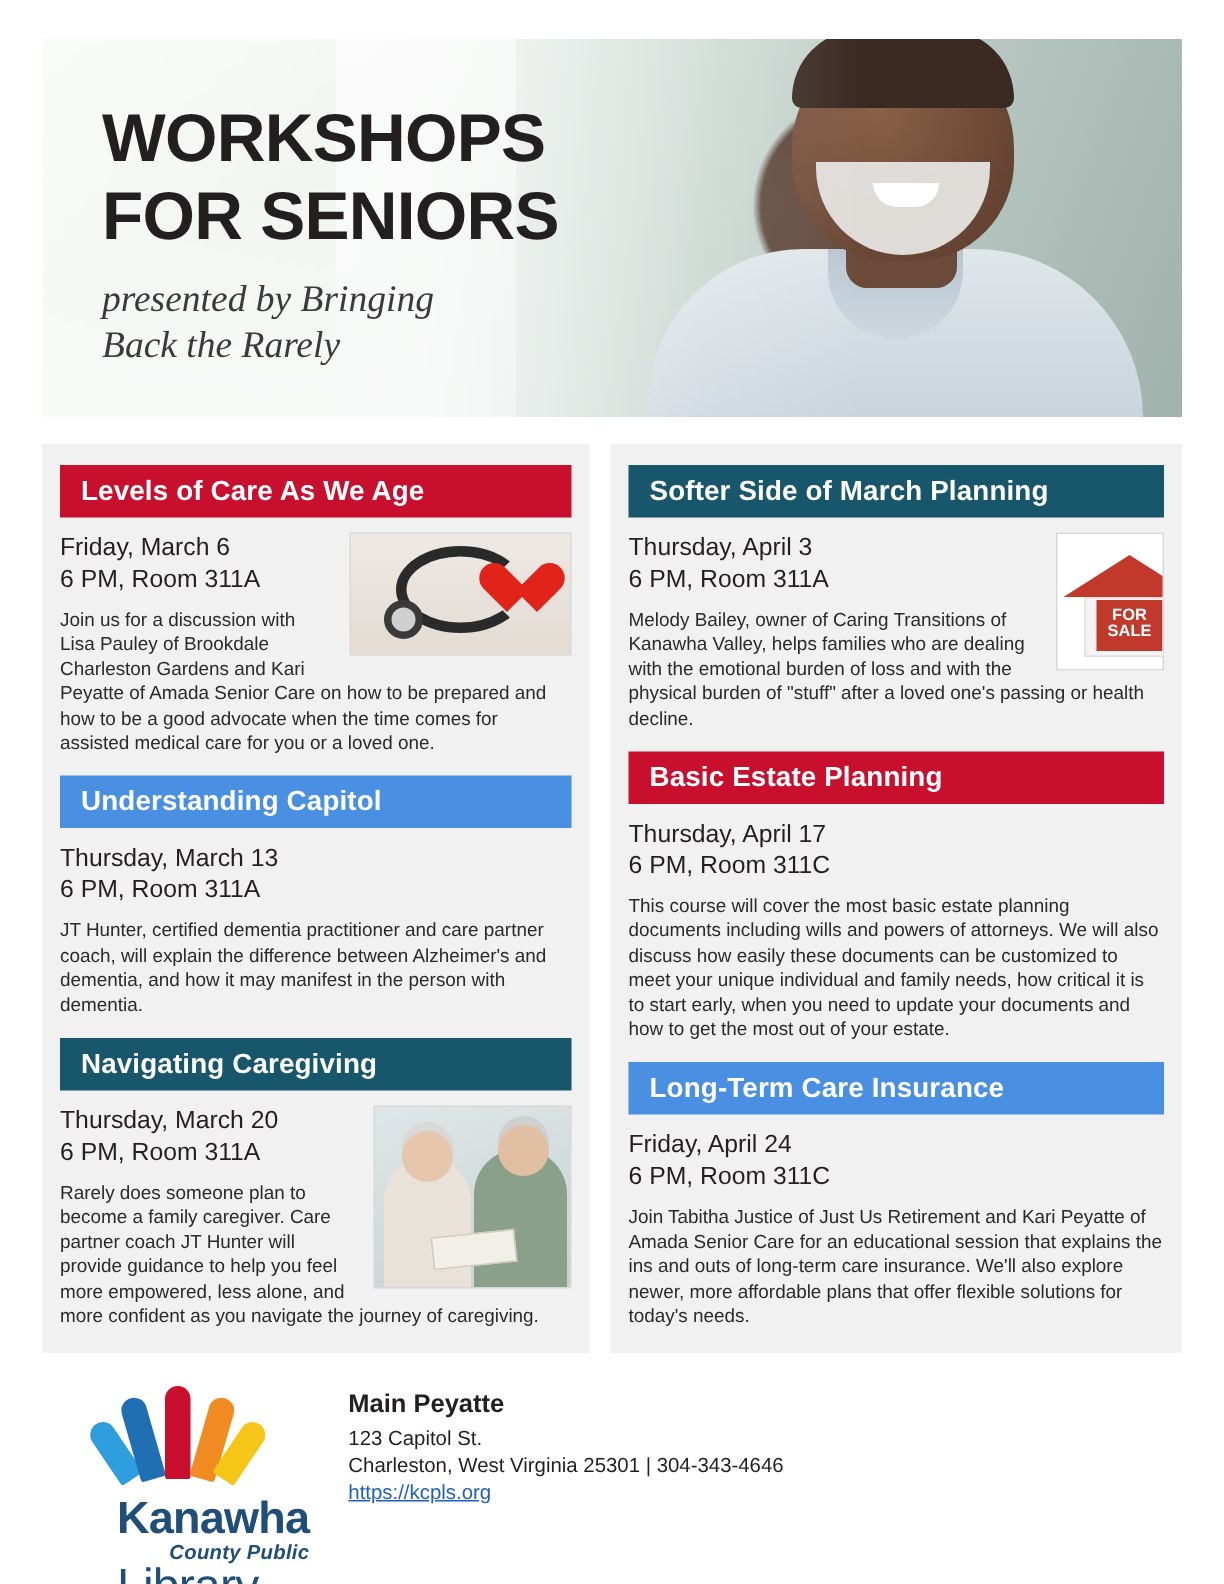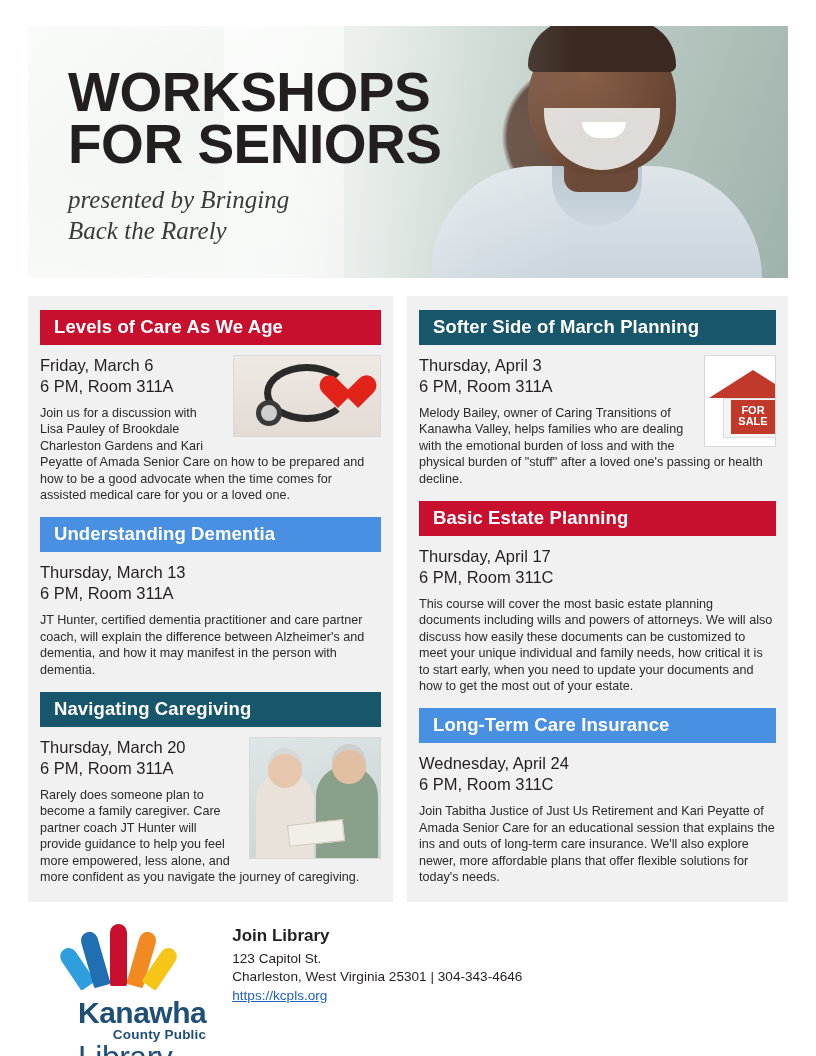--- a/index.html
+++ b/index.html
@@ -76,21 +76,21 @@
     background: #fff; border-radius: 0 0 24px 24px;
   }
   .hero-fade {
     position: absolute; inset: 0;
     background: linear-gradient(90deg, rgba(255,255,255,.82) 0%, rgba(255,255,255,.72) 34%, rgba(255,255,255,.18) 58%, rgba(255,255,255,0) 72%);
   }
   .hero-text {
     position: absolute; left: 40px; top: 40px; z-index: 5;
   }
   .hero-title {
-    font-size: 55px;
+    font-size: 45px;
     line-height: 52px;
     font-weight: bold;
     letter-spacing: -0.5px;
     color: #231f20;
     margin: 0;
   }
   .hero-sub {
     margin: 14px 0 0 0;
     font-size: 25px;
     line-height: 31px;
@@ -236,21 +236,21 @@
     position: absolute; bottom: 4px; transform-origin: 50% 100%;
     width: 17px; border-radius: 9px 9px 2px 2px;
   }
   .lm1 { left: 2px;  height: 44px; background: #2f9ede; transform: rotate(-34deg); }
   .lm2 { left: 16px; height: 56px; background: #1f6fb2; transform: rotate(-16deg); }
   .lm3 { left: 32px; height: 62px; background: #c8102e; transform: rotate(0deg); }
   .lm4 { left: 48px; height: 56px; background: #f18a21; transform: rotate(16deg); }
   .lm5 { left: 62px; height: 44px; background: #f5c518; transform: rotate(34deg); }
   .logo-words { line-height: 1; }
   .logo-kanawha { font-size: 30px; font-weight: bold; color: #1f4e79; letter-spacing: -0.5px; }
-  .logo-county { font-size: 13.5px; font-weight: bold; color: #1f4e79; letter-spacing: 0.2px; text-align: right; }
+  .logo-county { font-size: 13.5px; font-weight: bold; color: #1f4e79; letter-spacing: 0.2px; text-align: right; font-style: italic; }
   .logo-library { font-size: 32px; font-weight: normal; color: #1f4e79; letter-spacing: -0.5px; }
 
   .addr { padding-top: 8px; }
   .addr-title { font-size: 17px; font-weight: bold; color: #231f20; margin: 0 0 4px 0; }
   .addr-line { font-size: 13.6px; line-height: 18px; color: #231f20; margin: 0; }
   .addr-link { font-size: 13.6px; color: #1f5fbf; text-decoration: underline; }
 </style>
 </head>
 <body>
 
@@ -292,21 +292,21 @@
           <div class="heart"></div>
         </div>
         <div class="when">
           <span>Friday, March 6</span><br>
           <span>6 PM, Room 311A</span>
         </div>
         <p class="desc">Join us for a discussion with Lisa Pauley of Brookdale Charleston Gardens and Kari Peyatte of Amada Senior Care on how to be prepared and how to be a good advocate when the time comes for assisted medical care for you or a loved one.</p>
       </div>
 
       <div class="block">
-        <div class="bar blue">Understanding Dementia</div>
+        <div class="bar blue">Understanding Capitol</div>
         <div class="when">
           <span>Thursday, March 13</span><br>
           <span>6 PM, Room 311A</span>
         </div>
         <p class="desc">JT Hunter, certified dementia practitioner and care partner coach, will explain the difference between Alzheimer's and dementia, and how it may manifest in the person with dementia.</p>
       </div>
 
       <div class="block with-img">
         <div class="bar teal">Navigating Caregiving</div>
         <div class="img-float photo-couple">
@@ -346,21 +346,21 @@
         <div class="when">
           <span>Thursday, April 17</span><br>
           <span>6 PM, Room 311C</span>
         </div>
         <p class="desc">This course will cover the most basic estate planning documents including wills and powers of attorneys. We will also discuss how easily these documents can be customized to meet your unique individual and family needs, how critical it is to start early, when you need to update your documents and how to get the most out of your estate.</p>
       </div>
 
       <div class="block">
         <div class="bar blue">Long-Term Care Insurance</div>
         <div class="when">
-          <span>Wednesday, April 24</span><br>
+          <span>Friday, April 24</span><br>
           <span>6 PM, Room 311C</span>
         </div>
         <p class="desc">Join Tabitha Justice of Just Us Retirement and Kari Peyatte of Amada Senior Care for an educational session that explains the ins and outs of long-term care insurance. We'll also explore newer, more affordable plans that offer flexible solutions for today's needs.</p>
       </div>
 
     </div>
   </div>
 
   <div class="footer">
     <div class="logo">
@@ -371,20 +371,20 @@
         <span class="lm4"></span>
         <span class="lm5"></span>
       </div>
       <div class="logo-words">
         <div class="logo-kanawha">Kanawha</div>
         <div class="logo-county">County Public</div>
         <div class="logo-library">Library</div>
       </div>
     </div>
     <div class="addr">
-      <p class="addr-title">Join Library</p>
+      <p class="addr-title">Main Peyatte</p>
       <p class="addr-line">123 Capitol St.</p>
       <p class="addr-line">Charleston, West Virginia 25301 | 304-343-4646</p>
       <a class="addr-link" href="#">https://kcpls.org</a>
     </div>
   </div>
 
 </div>
 
 </body></html>

